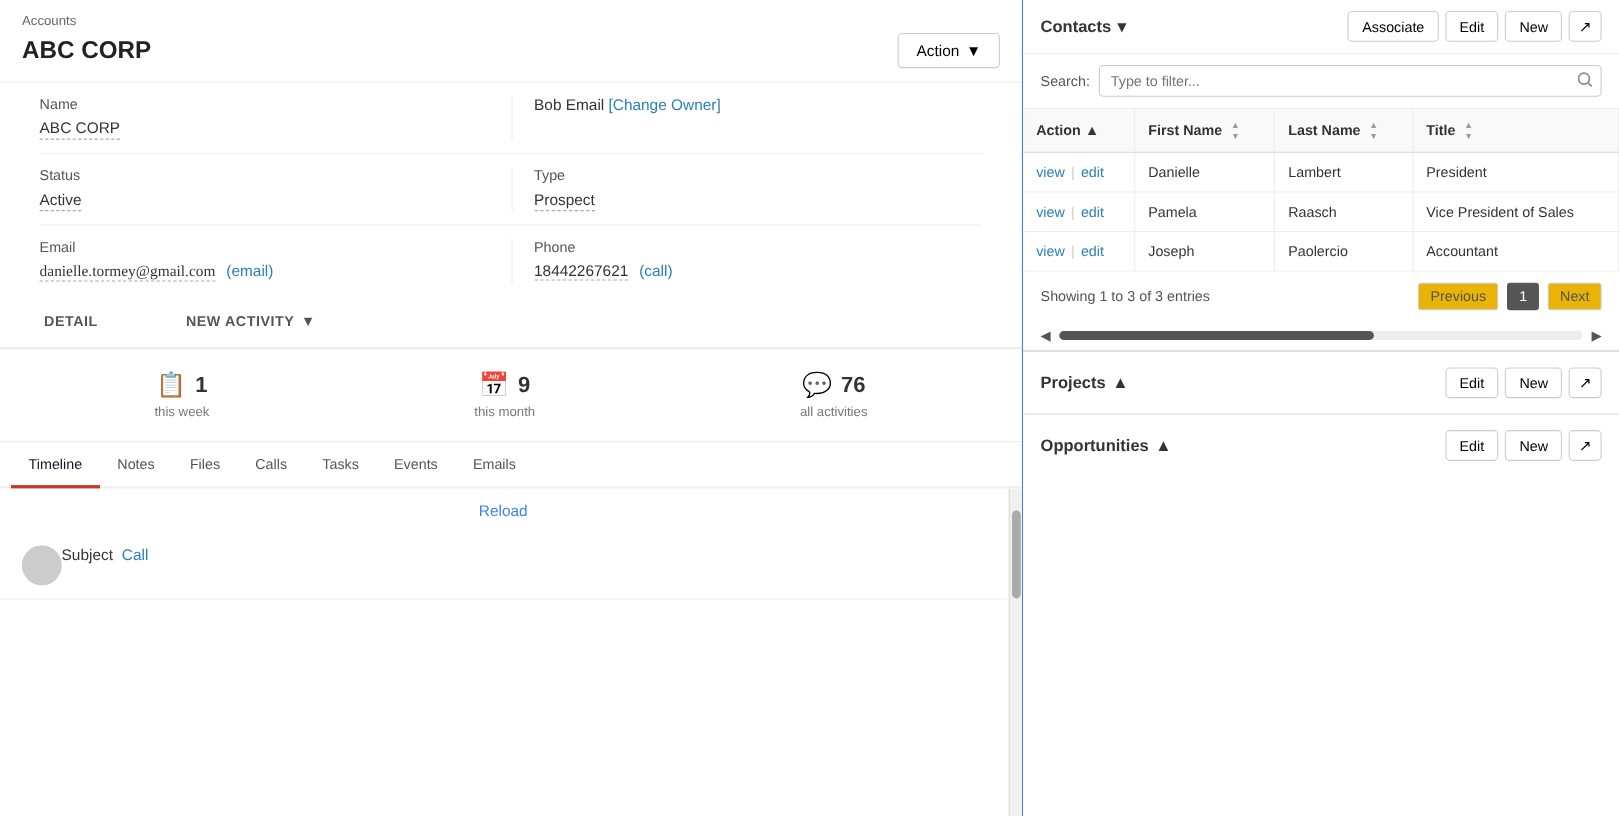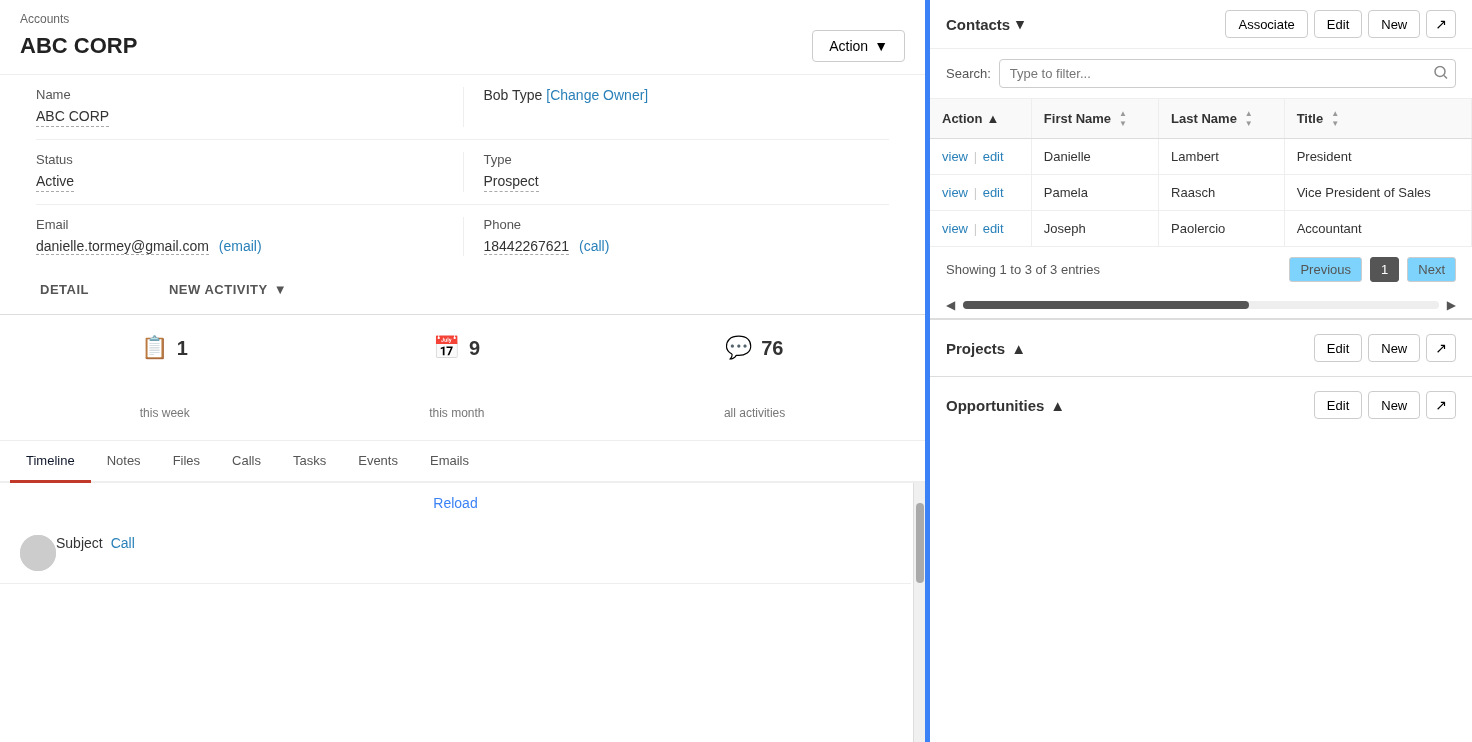--- a/index.html
+++ b/index.html
@@ -1,19 +1,19 @@
 <!DOCTYPE html>
 <html><head>
   <meta charset="utf-8">
   <style>
     * { box-sizing: border-box; margin: 0; padding: 0; }
     body { font-family: -apple-system, BlinkMacSystemFont, 'Segoe UI', sans-serif; font-size: 14px; background: #fff; color: #333; display: flex; height: 742px; overflow: hidden; }
 
     
-    .left-panel { width: 930px; min-width: 930px; border-right: 5px solid #3b82f6; display: flex; flex-direction: column; height: 742px; overflow: hidden; }
+    .left-panel { width: 930px; min-width: 930px; border-right: 1px solid #3b82f6; display: flex; flex-direction: column; height: 742px; overflow: hidden; }
 
     .left-header { padding: 12px 20px; border-bottom: 1px solid #eee; }
     .breadcrumb { font-size: 12px; color: #666; margin-bottom: 4px; }
     .page-title { font-size: 22px; font-weight: 600; color: #222; }
     .action-button { display: flex; align-items: center; gap: 6px; padding: 7px 16px; border: 1px solid #ccc; border-radius: 4px; background: #fff; cursor: pointer; font-size: 14px; }
     .field-label { font-size: 13px; color: #555; font-weight: 500; margin-bottom: 6px; }
     .field-value { font-size: 14px; color: #333; border-bottom: 1px dashed #aaa; display: inline-block; padding-bottom: 2px; }
     .field-value.no-underline { border-bottom: none; }
     .link-blue { color: #2980b9; cursor: pointer; text-decoration: none; }
 
@@ -21,21 +21,21 @@
     .tabs-bar { display: flex; border-bottom: 1px solid #ddd; }
     .tab { padding: 14px 40px; font-size: 13px; font-weight: 600; letter-spacing: 0.5px; cursor: pointer; color: #555; text-transform: uppercase; border-bottom: 3px solid transparent; }
     .tab.active { background: #e8e8e8; color: #333; border-bottom: 3px solid transparent; }
     .tab-with-arrow { display: flex; align-items: center; gap: 6px; }
 
     
     .stats-bar { display: flex; justify-content: space-around; padding: 20px; border-bottom: 1px solid #eee; }
     .stat-item { display: flex; flex-direction: column; align-items: center; gap: 4px; }
     .stat-icon-num { display: flex; align-items: center; gap: 8px; font-size: 20px; font-weight: 600; }
     .stat-icon { font-size: 22px; color: #555; }
-    .stat-label { font-size: 12px; color: #777; margin-top: 41px; }
+    .stat-label { font-size: 12px; color: #777; }
 
     
     .sub-tabs { display: flex; border-bottom: 2px solid #eee; padding: 0 10px; }
     .sub-tab { padding: 12px 16px; font-size: 13px; color: #555; cursor: pointer; border-bottom: 3px solid transparent; margin-bottom: -2px; }
     .sub-tab.active { color: #0f172a; border-bottom: 3px solid #c0392b; font-weight: 500; }
     .reload-link { text-align: center; padding: 12px; color: #3b82f6; cursor: pointer; font-size: 14px; }
     .activity-item { display: flex; align-items: flex-start; padding: 12px 20px; border-bottom: 1px solid #eee; }
     .activity-avatar { width: 36px; height: 36px; border-radius: 50%; background: #ccc; flex-shrink: 0; display: flex; align-items: center; justify-content: center; font-size: 14px; color: #fff; }
     .activity-details { flex: 1; }
     .activity-subject { display: flex; align-items: center; gap: 8px; }
@@ -65,21 +65,21 @@
     .th-inner { display: flex; align-items: center; gap: 4px; }
     .sort-arrows { display: flex; flex-direction: column; gap: 1px; margin-left: 4px; }
     .sort-arrow { font-size: 8px; color: #999; }
     .table-link { color: #2980b9; cursor: pointer; text-decoration: none; }
     .table-sep { color: #ccc; margin: 0 2px; }
 
     .table-scroll { overflow-x: auto; overflow-y: auto; max-height: 310px; }
 
     .pagination { display: flex; align-items: center; justify-content: space-between; padding: 10px 16px; font-size: 13px; color: #555; }
     .pagination-controls { display: flex; align-items: center; gap: 8px; }
-    .page-btn { padding: 4px 10px; border: 1px solid #ccc; border-radius: 3px; background: #7dd3fc; cursor: pointer; font-size: 13px; color: #555; }
+    .page-btn { padding: 4px 10px; border: 1px solid #ccc; border-radius: 3px; background: #eab308; cursor: pointer; font-size: 13px; color: #555; }
     .page-btn.current { background: #555; color: #fff; border-color: #555; }
 
     .scrollbar-row { display: flex; align-items: center; padding: 6px 16px; gap: 8px; }
     .scroll-arrow { color: #555; cursor: pointer; font-size: 12px; }
     .scroll-track { flex: 1; height: 8px; background: #eee; border-radius: 4px; }
     .scroll-thumb { height: 8px; background: #555; border-radius: 4px; width: 60%; }
     .bottom-section { display: flex; align-items: center; justify-content: space-between; padding: 14px 16px; border-top: 1px solid #ddd; }
     .bottom-section-title { display: flex; align-items: flex-start; gap: 6px; font-size: 15px; font-weight: 600; color: #333; cursor: pointer; }
 
     .fields-container { padding: 0 36px; }
@@ -105,40 +105,40 @@
   </div>
 
   <div class="fields-container">
     <div class="field-row">
       <div class="field-cell">
         <div class="field-label">Name</div>
         <div class="field-value">ABC CORP</div>
       </div>
       <div class="field-cell right">
         <div class="field-value no-underline">
-          <span>Bob Type</span>
+          <span>Bob Email</span>
           <a class="link-blue">[Change Owner]</a>
         </div>
       </div>
     </div>
     <div class="field-row">
       <div class="field-cell">
         <div class="field-label">Status</div>
         <div class="field-value">Active</div>
       </div>
       <div class="field-cell right">
         <div class="field-label">Type</div>
         <div class="field-value">Prospect</div>
       </div>
     </div>
     <div class="field-row">
       <div class="field-cell">
         <div class="field-label">Email</div>
         <div class="field-value no-underline">
-          <span style="border-bottom:1px dashed #aaa;">danielle.tormey@gmail.com</span>
+          <span style="border-bottom:1px dashed #aaa;font-family:Liberation Serif, serif;">danielle.tormey@gmail.com</span>
           <a class="link-blue" style="margin-left:6px;">(email)</a>
         </div>
       </div>
       <div class="field-cell right">
         <div class="field-label">Phone</div>
         <div class="field-value no-underline">
           <span style="border-bottom:1px dashed #aaa;">18442267621</span>
           <a class="link-blue" style="margin-left:6px;">(call)</a>
         </div>
       </div>

